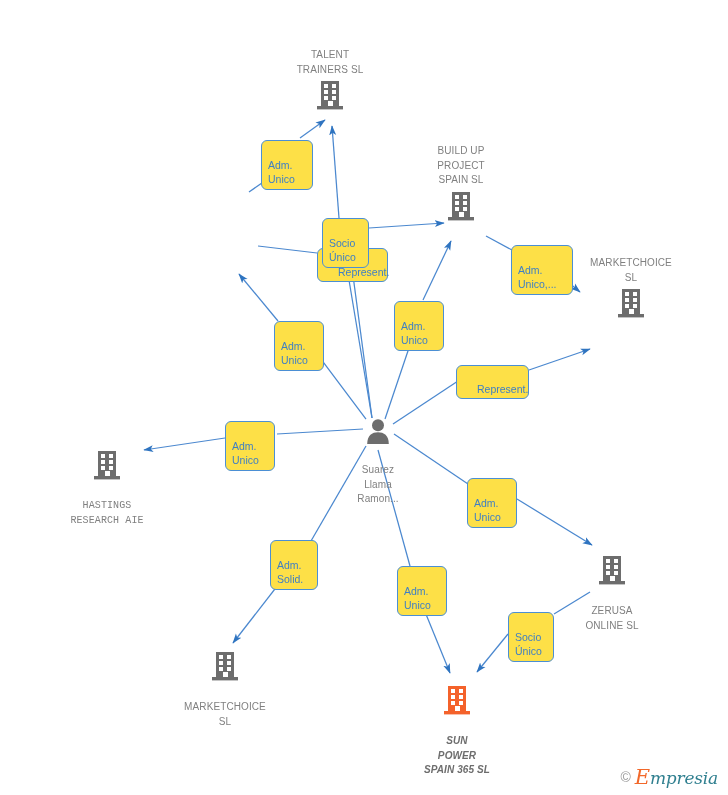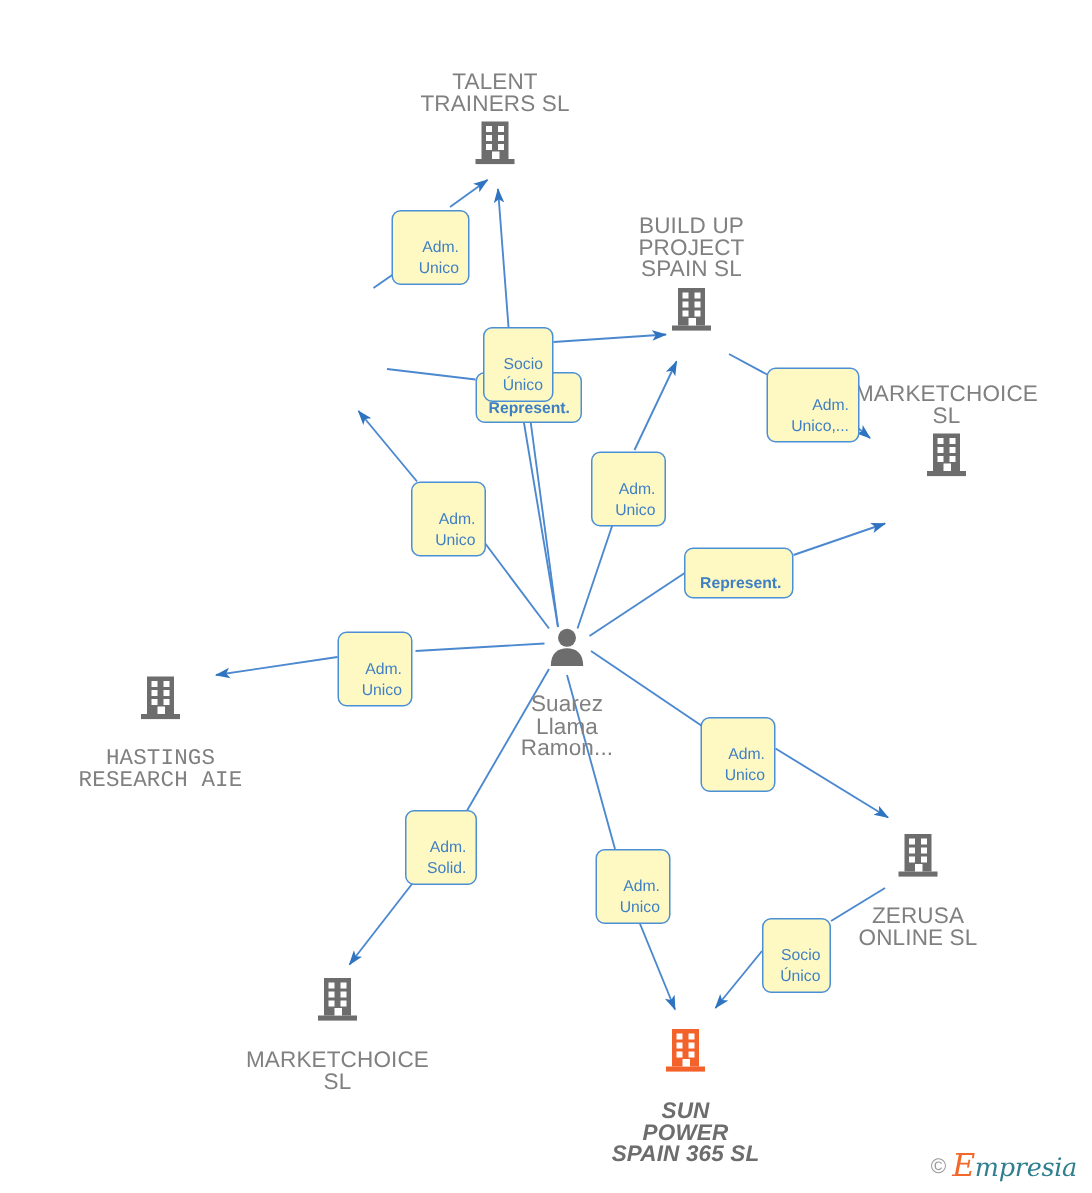--- a/index.html
+++ b/index.html
@@ -30,21 +30,21 @@
     height: 795px;
     pointer-events: none;
   }
   .node {
     position: absolute;
     text-align: center;
     width: 140px;
     margin-left: -70px;
   }
   .node .node-label {
-    font-size: 15px;
+    font-size: 10px;
     line-height: 14.5px;
     color: #808080;
     letter-spacing: 0.1px;
     white-space: pre-line;
   }
   .node.highlight .node-label {
     color: #6d6d6d;
     font-weight: bold;
     font-style: italic;
   }
@@ -53,32 +53,32 @@
     line-height: 0;
   }
   .node .icon-wrap svg { display: inline-block; }
 
   
   .node.label-top .node-label { margin-bottom: 2px; }
   .node.label-bottom .node-label { margin-top: 18px; }
 
   .edge-label {
     position: absolute;
-    background: #fef9c3;
+    background: #fde047;
     border: 1.3px solid #4b8fd4;
     border-radius: 6px;
     color: #3f7fc4;
     font-size: 10.5px;
     line-height: 14px;
-    text-align: right;
+    text-align: left;
     padding: 3px 6px 3px 6px;
     white-space: pre-line;
     box-sizing: border-box;
   }
-  .edge-label.one-line { padding: 2px 7px; font-weight: bold; }
+  .edge-label.one-line { padding: 2px 20px; }
 
   #watermark {
     position: absolute;
     right: 10px;
     bottom: 6px;
     display: flex;
     align-items: center;
     gap: 4px;
     font-size: 17px;
   }

